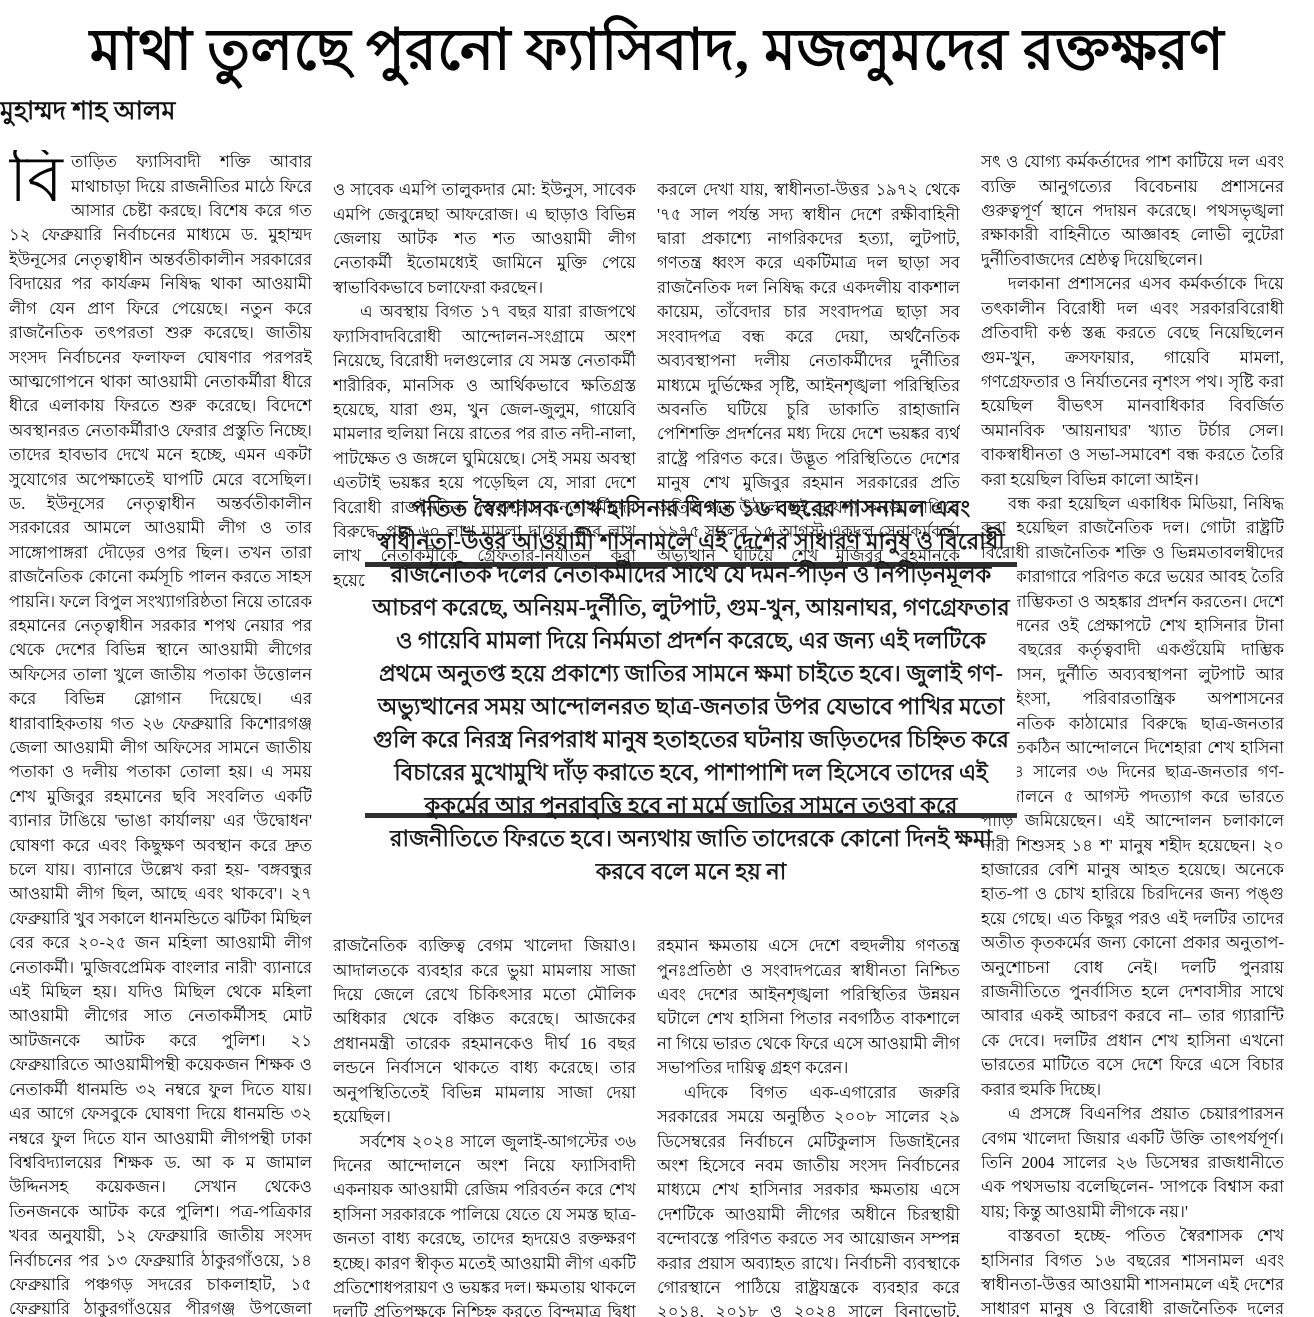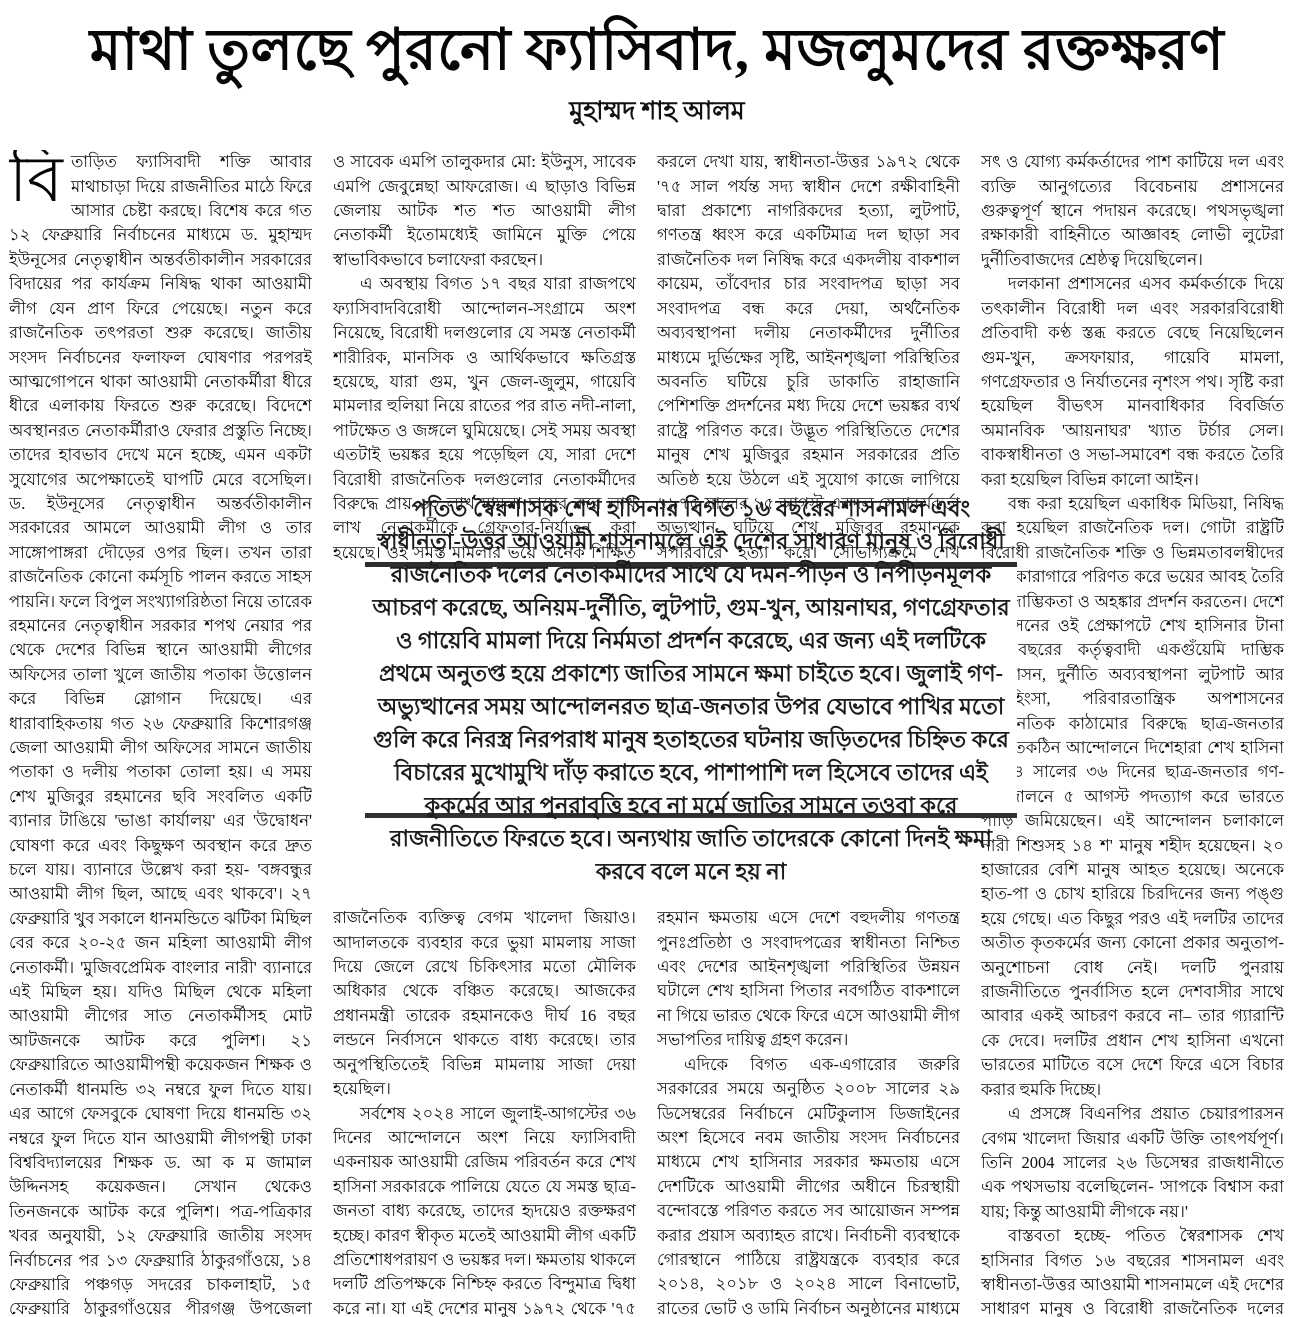--- a/index.html
+++ b/index.html
@@ -16,21 +16,20 @@
     margin:14px 10px 0;
     text-align:center;
     font-size:57px;
     line-height:1.25;
     font-weight:bold;
     color:#050505;
     letter-spacing:0.5px;
   }
   .byline{
     margin:6px 0 0;
-    text-align:center;
     font-size:25px;
     font-weight:bold;
     color:#111;
   }
   .content{
     position:relative;
     margin-top:16px;
     height:1167px;
     overflow:hidden;
   }
@@ -44,21 +43,21 @@
   .col{
     width:303px;
     flex:0 0 303px;
     font-size:16.5px;
     line-height:24.4px;
     text-align:justify;
     overflow:hidden;
   }
   .col p{margin:0;}
   .col p.indent{text-indent:27px;}
-  .seg-top{height:412px;overflow:hidden;}
+  .seg-top{height:412px;overflow:hidden;margin-top:28px;}
   .q-spacer{height:344px;}
   .seg-bottom{height:411px;overflow:hidden;}
   .dropcap{
     float:left;
     font-size:64px;
     line-height:56px;
     padding:2px 8px 0 0;
     font-weight:normal;
     color:#050505;
   }

